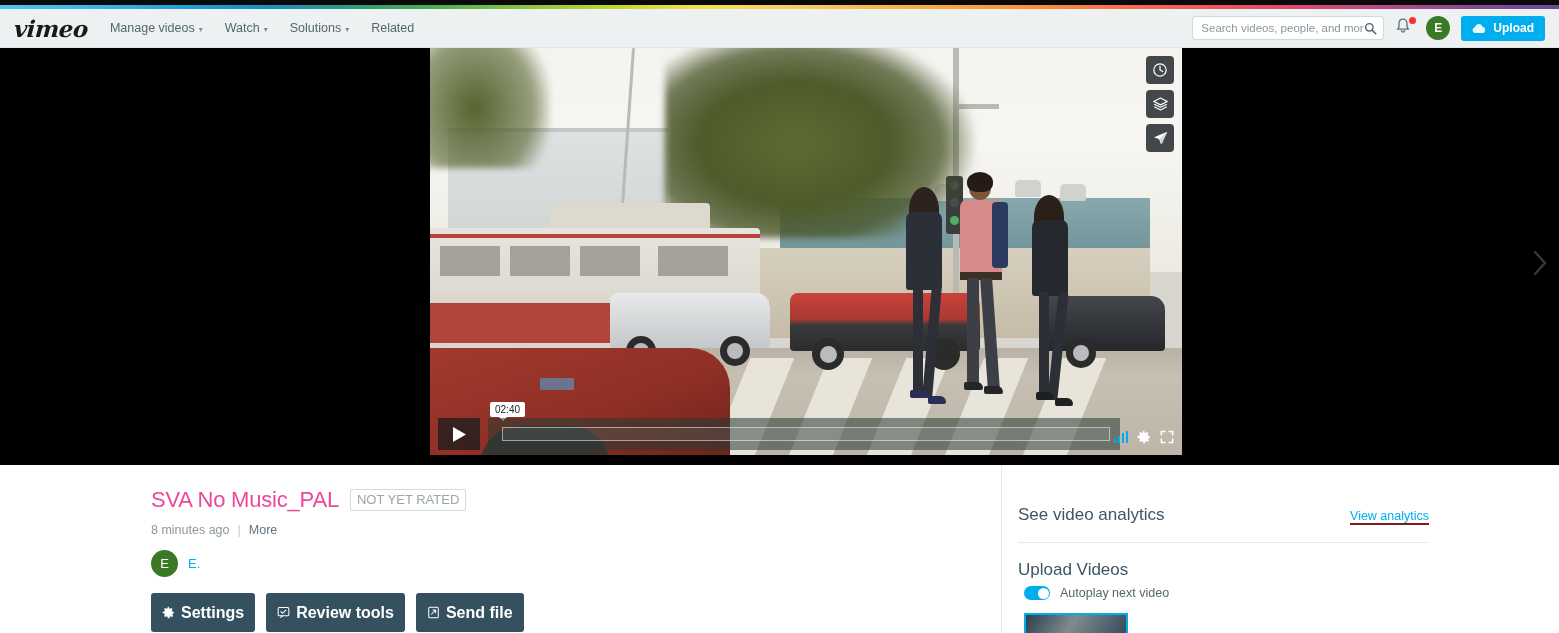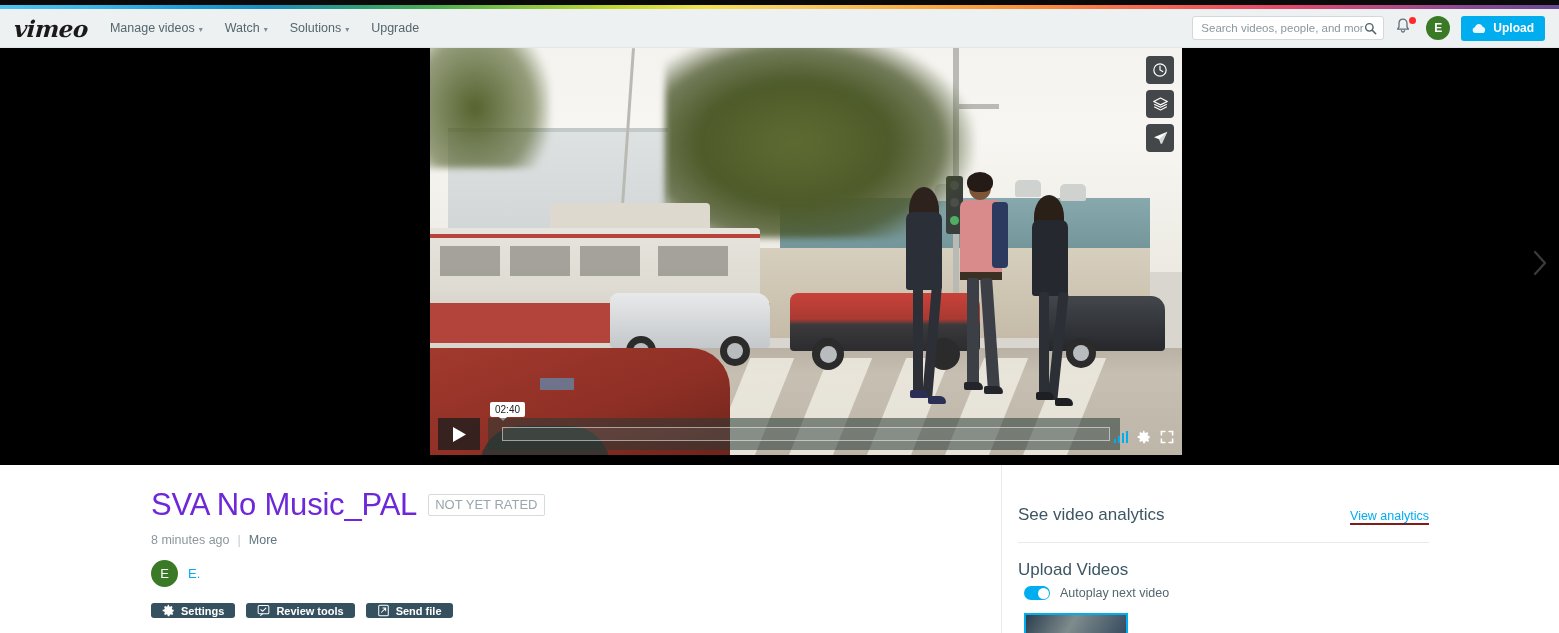--- a/index.html
+++ b/index.html
@@ -254,22 +254,22 @@
     width:26px; height:40px;
     display:flex; align-items:center; justify-content:center;
     cursor:pointer;
   }
 
   
   #content { display:flex; height:173px; }
   #left-col { width: 1001px; padding: 22px 0 0 151px; }
   #title-row { display:flex; align-items:center; gap:11px; }
   #video-title {
-    font-size: 31px;
-    color: #6d28d9;
+    font-size: 22px;
+    color: #ec4899;
     font-weight: normal;
     letter-spacing: -0.2px;
   }
   #rating-badge {
     border: 1px solid #d5dadd;
     color: #9aa7ad;
     font-size: 13px;
     padding: 2px 6px 3px;
     border-radius: 2px;
     white-space:nowrap;
@@ -286,23 +286,23 @@
   #avatar-owner {
     width:27px; height:27px; border-radius:50%;
     background:#3a7a26; color:#fff;
     font-size:13px; display:flex; align-items:center; justify-content:center;
   }
   #owner-name { font-size:13px; color:#00adef; cursor:pointer; }
   #action-buttons { margin-top: 16px; display:flex; gap:11px; }
   .dark-btn {
     background:#35505e;
     color:#fff;
-    font-size:11px; font-weight:bold;
+    font-size:16px; font-weight:bold;
     border:none; border-radius:3px;
-    height:15px; padding:0 11px;
+    height:39px; padding:0 11px;
     display:flex; align-items:center; gap:6px;
     cursor:pointer;
     font-family:"Liberation Sans", sans-serif;
   }
 
   #right-col {
     width: 558px;
     padding: 17px 130px 0 16px;
     border-left: 1px solid #e9ecee;
   }
@@ -352,21 +352,21 @@
   </div>
   <div class="nav-link">
     <span>Watch</span>
     <span class="caret">▾</span>
   </div>
   <div class="nav-link">
     <span>Solutions</span>
     <span class="caret">▾</span>
   </div>
   <div class="nav-link">
-    <span>Upgrade</span>
+    <span>Related</span>
   </div>
 
   <div id="header-right">
     <div id="search-box">
       <input id="search-input" type="text" placeholder="Search videos, people, and more" style="">
       <svg width="13" height="13" viewBox="0 0 16 16">
         <circle cx="6.6" cy="6.6" r="4.6" fill="none" stroke="#4f6169" stroke-width="1.7"></circle>
         <line x1="10.2" y1="10.2" x2="14.4" y2="14.4" stroke="#4f6169" stroke-width="1.9" stroke-linecap="round"></line>
       </svg>
     </div>

